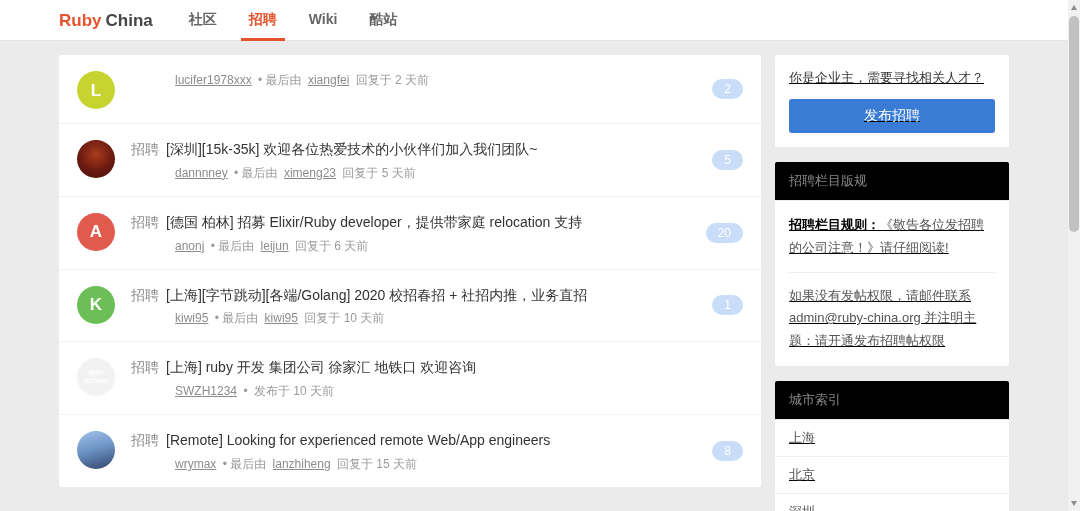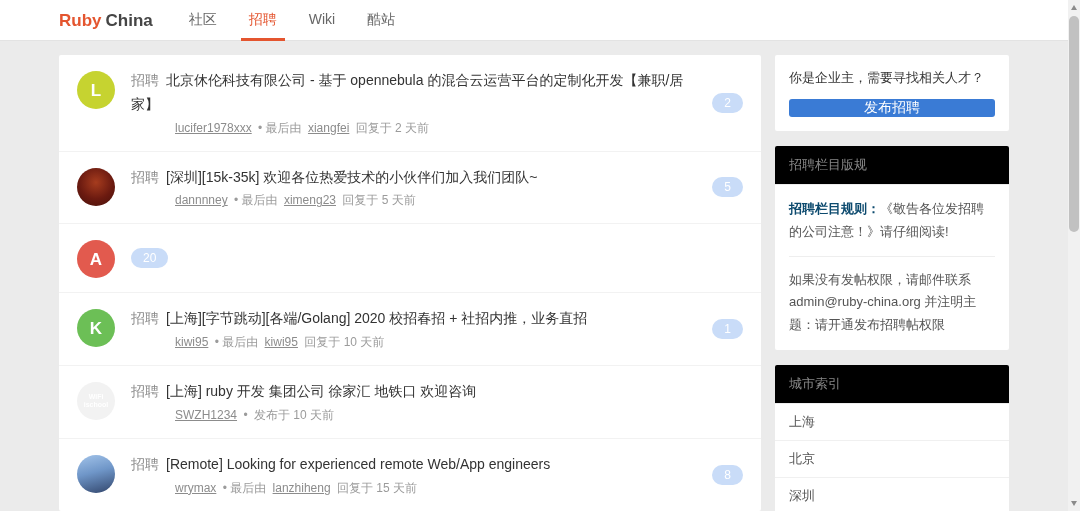--- a/index.html
+++ b/index.html
@@ -17,21 +17,21 @@
   .viewport{width:1068px;height:511px;overflow:hidden;}
   
   .navbar{background:#fff;height:41px;border-bottom:1px solid #e3e3e3;}
   .nav-inner{width:950px;margin:0 auto;height:41px;display:flex;align-items:flex-start;}
   .logo{font-size:17px;font-weight:bold;line-height:41px;margin-right:28px;cursor:pointer;}
   .logo .logo-primary{color:var(--accent);}
   .logo .logo-secondary{color:#454545;margin-left:4px;}
   .nav-items{display:flex;align-items:stretch;}
   .nav-item{
     font-size:14px;color:#666;line-height:38px;height:41px;
-    padding:0 8px;margin-right:16px;cursor:pointer;border-bottom:3px solid transparent;
+    padding:0 8px;margin-right:16px;cursor:pointer;border-bottom:3px solid transparent;font-weight:bold;
   }
   .nav-item.active{color:var(--accent);border-bottom-color:var(--accent);}
   .nav-right{margin-left:auto;display:flex;align-items:center;}
   .search-box{display:flex;align-items:center;margin-right:60px;}
   .search-icon{width:13px;height:13px;margin-right:6px;position:relative;display:inline-block;}
   .search-icon::before{
     content:"";position:absolute;left:0;top:0;width:8px;height:8px;
     border:2px solid #555;border-radius:50%;
   }
   .search-icon::after{
@@ -60,33 +60,33 @@
   .topic-meta{font-size:12px;color:#9b9b9b;margin-top:3px;padding-left:44px;}
   .topic-meta > *{margin-right:3px;}
   .meta-link{color:#8c8c8c;text-decoration:underline;cursor:pointer;}
   .topic-meta :empty{display:none;}
   .badge{
     align-self:center;background:var(--badge-bg);color:#fff;font-size:12px;
     padding:3px 12px;border-radius:11px;flex:0 0 auto;
   }
   .badge:empty{display:none;}
   
-  .panel{background:#fff;border-radius:2px;margin-bottom:15px;overflow:hidden;}
+  .panel{background:#fff;border-radius:2px;margin-bottom:15px;overflow:hidden;text-decoration:underline;}
   .panel-cta{padding:14px;}
   .cta-text{font-size:13px;color:#333;margin-bottom:12px;}
   .btn-primary{
     display:block;width:100%;background:var(--btn-blue);color:#fff;border:none;
-    text-align:center;padding:0 0;border-radius:3px;font-size:14px;cursor:pointer;
+    text-align:center;padding:8px 0;border-radius:3px;font-size:14px;cursor:pointer;
   }
   .panel-header{
     background:#000000;color:#888;font-size:13px;padding:10px 14px;
     border-bottom:1px solid #ececec;
   }
   .panel-body{padding:13px 14px;font-size:13px;color:#555;line-height:1.75;}
-  .panel-body strong{color:#0c4a6e;}
+  .panel-body strong{color:#000000;}
   .divider{border:none;border-top:1px solid #eee;margin:12px 0;}
   .city-item{
     padding:9px 14px;font-size:13px;color:#555;border-bottom:1px solid #f0f0f0;cursor:pointer;
   }
   .city-item:last-child{border-bottom:none;}
   
   .scrollbar{position:absolute;right:0;top:0;width:12px;height:511px;background:#f1f1f1;}
   .sb-arrow{position:absolute;left:3px;width:0;height:0;border-left:3.5px solid transparent;border-right:3.5px solid transparent;}
   .sb-up{top:5px;border-bottom:5px solid #8b8b8b;}
   .sb-down{bottom:5px;border-top:5px solid #8b8b8b;}
@@ -113,23 +113,20 @@
 
   <div class="page">
 
     <div class="main-col">
 
       <div class="topic-row">
         <div class="avatar" style="background:#c6d330">
           <span class="avatar-text">L</span>
         </div>
         <div class="topic-main">
-          <div class="topic-title">
-            <span class="topic-label">招聘</span><span>北京休伦科技有限公司 - 基于 opennebula 的混合云运营平台的定制化开发【兼职/居家】</span>
-          </div>
           <div class="topic-meta">
             <a class="meta-link">lucifer1978xxx</a>
             <span>• 最后由</span>
             <a class="meta-link">xiangfei</a>
             <span>回复于 2 天前</span>
           </div>
         </div>
         <span class="badge">2</span>
       </div>
 
@@ -147,20 +144,31 @@
             <a class="meta-link">ximeng23</a>
             <span>回复于 5 天前</span>
           </div>
         </div>
         <span class="badge">5</span>
       </div>
 
       <div class="topic-row">
         <div class="avatar" style="background:#e25a4e">
           <span class="avatar-text">A</span>
+        </div>
+        <div class="topic-main">
+          <div class="topic-title">
+            <span class="topic-label">招聘</span><span>[德国 柏林] 招募 Elixir/Ruby developer，提供带家庭 relocation 支持</span>
+          </div>
+          <div class="topic-meta">
+            <a class="meta-link">anonj</a>
+            <span>• 最后由</span>
+            <a class="meta-link">leijun</a>
+            <span>回复于 6 天前</span>
+          </div>
         </div>
         <span class="badge">20</span>
       </div>
 
       <div class="topic-row">
         <div class="avatar" style="background:#6cbf56">
           <span class="avatar-text">K</span>
         </div>
         <div class="topic-main">
           <div class="topic-title">

